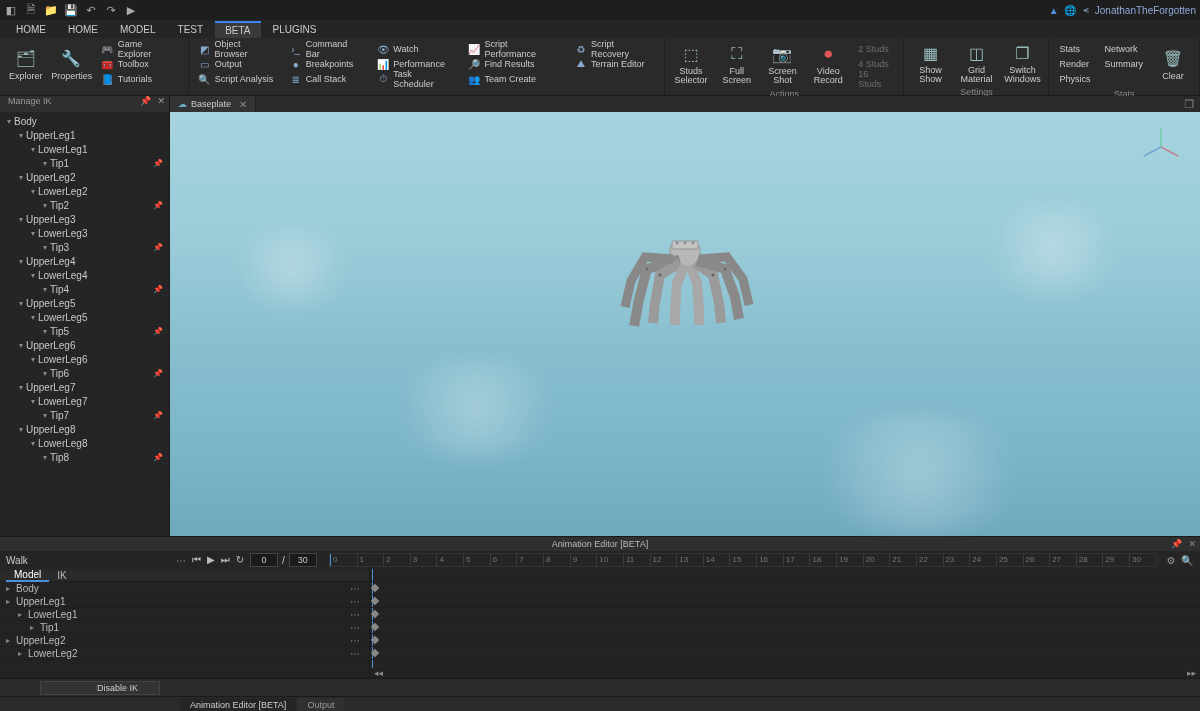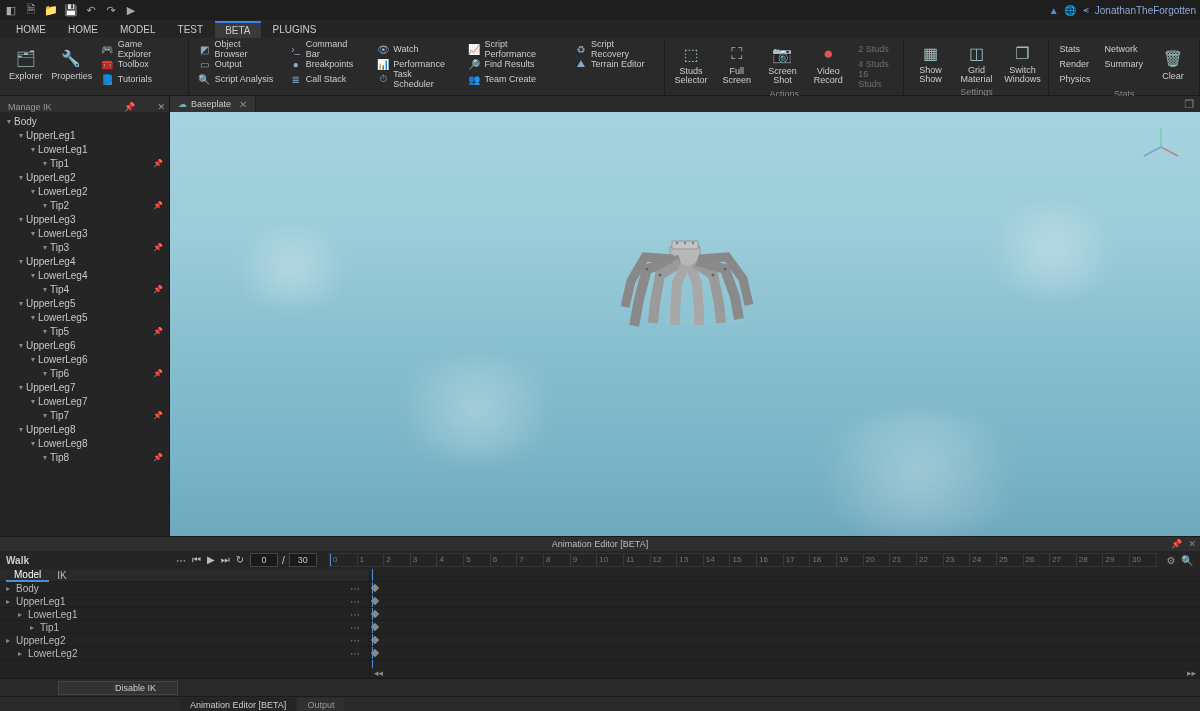--- a/index.html
+++ b/index.html
@@ -16,39 +16,39 @@
 .rgroup .buttons { display:flex; gap:2px; flex:1; }
 .rgroup .label { text-align:center; font-size:9px; color:#888; padding-top:1px; }
 .rbtn-big { display:flex; flex-direction:column; align-items:center; justify-content:center; width:44px; padding:2px; cursor:pointer; }
 .rbtn-big .ricon { width:22px; height:22px; margin-bottom:2px; display:flex; align-items:center; justify-content:center; font-size:16px; color:#9bb; }
 .rbtn-big .rlab { font-size:9px; color:#ccc; text-align:center; line-height:1; }
 .rbtn-small { display:flex; align-items:center; gap:4px; padding:1px 4px; font-size:9px; color:#ccc; cursor:pointer; height:14px; }
 .rbtn-small .ricon { width:12px; height:12px; display:inline-flex; align-items:center; justify-content:center; font-size:10px; color:#8ac; }
 .rcol { display:flex; flex-direction:column; justify-content:flex-start; gap:1px; padding:2px; }
 .mainrow { display:flex; height:440px; }
 .leftpanel { width:170px; background:#252525; border-right:1px solid #1a1a1a; display:flex; flex-direction:column; }
-.panelhead { height:16px; background:#2f2f2f; display:flex; align-items:flex-end; justify-content:flex-end; padding:0 4px; font-size:9px; color:#999; gap:22px; }
+.panelhead { height:16px; background:#2f2f2f; display:flex; align-items:flex-start; justify-content:flex-end; padding:0 4px; font-size:9px; color:#999; gap:6px; }
 .panelhead .title { margin-right:auto; padding-left:4px; }
 .tree { overflow:auto; padding:2px 0; font-size:10px; flex:1; }
 .tree-row { display:flex; align-items:center; height:14px; cursor:pointer; }
 .tree-row .tog { width:10px; text-align:center; color:#888; font-size:8px; }
 .tree-row .lab { color:#c8c8c8; }
 .tree-row .pin { margin-left:auto; color:#4a90d9; font-size:8px; padding-right:6px; }
 .viewport { flex:1; position:relative; background:linear-gradient(180deg,#a8d4e0 0%,#9ccdda 30%,#89c0d0 55%,#7ab5c8 80%,#6fa9be 100%); }
 .tabbar { position:absolute; top:0; left:0; right:0; height:16px; background:#2a2a2a; display:flex; align-items:center; }
 .vtab { height:16px; padding:0 8px; background:#333; display:flex; align-items:center; gap:4px; font-size:9px; color:#ccc; border-right:1px solid #1e1e1e; }
 .vtab .ticon { color:#6ab; font-size:9px; }
 .vtab .close { color:#888; font-size:10px; margin-left:4px; }
 .sky-blur { position:absolute; border-radius:50%; background:radial-gradient(circle,rgba(255,255,255,0.3) 0%,rgba(255,255,255,0) 70%); filter:blur(8px); }
 .model { position:absolute; left:50%; top:42%; transform:translate(-50%,-50%); }
 .animpanel { height:142px; background:#252525; border-top:1px solid #1a1a1a; display:flex; flex-direction:column; }
 .animhead { height:14px; background:#2f2f2f; display:flex; align-items:center; justify-content:center; font-size:9px; color:#bbb; position:relative; }
 .animhead .winbtns { position:absolute; right:4px; display:flex; gap:6px; color:#888; font-size:9px; }
 .animctrl { height:18px; display:flex; align-items:center; padding:0 6px; gap:6px; background:#252525; }
-.animctrl .name { font-size:10px; color:#ccc; width:180px; display:flex; align-items:center; gap:4px;font-weight:bold;}
+.animctrl .name { font-size:10px; color:#ccc; width:180px; display:flex; align-items:center; gap:4px;}
 .animctrl .transport { display:flex; gap:6px; color:#bbb; font-size:10px; }
 .animctrl .transport span { cursor:pointer; }
 .animctrl .frameinfo { display:flex; align-items:center; gap:4px; font-size:10px; }
 .animctrl .frameinfo .box { width:28px; height:14px; background:#1a1a1a; border:1px solid #444; text-align:center; font-size:9px; line-height:12px; }
 .animctrl .ruler { flex:1; height:14px; position:relative; border:1px solid #333; margin-left:6px; display:flex; }
 .animctrl .ruler .tick { flex:1; border-left:1px solid #3a3a3a; font-size:8px; color:#777; padding-left:2px; line-height:12px; overflow:hidden;}
 .animctrl .playhead { position:absolute; left:0; top:0; bottom:0; width:1px; background:#4a90d9; }
 .animctrl .rightctl { display:flex; gap:6px; font-size:10px; color:#999; padding-left:4px;}
 .animbody { flex:1; display:flex; background:#232323; overflow:hidden;}
 .animtree { width:370px; border-right:1px solid #1a1a1a; overflow:auto; font-size:10px; position:relative;}
@@ -57,21 +57,21 @@
 .animtree .mrow .dots { margin-left:auto; padding-right:8px; color:#888; letter-spacing:1px;}
 .animtree .mrow.head { background:#2a2a2a; }
 .animtree .mrow.head .tab { padding:0 8px; }
 .animtree .mrow.head .tab.act { color:#fff; border-bottom:2px solid #4a90d9; }
 .animtracks { flex:1; position:relative; }
 .animtracks .track { height:13px; border-bottom:1px solid #1e1e1e; position:relative; }
 .animtracks .kf { position:absolute; width:6px; height:6px; background:#888; transform:rotate(45deg); top:3px; }
 .animtracks .scrub { position:absolute; left:2px; top:0; bottom:0; width:1px; background:#4a90d9; }
 .animtracks .hscroll { position:absolute; bottom:0; left:0; right:0; height:10px; display:flex; align-items:center; justify-content:space-between; padding:0 4px; color:#888; font-size:9px; background:#222;}
 .ikbtn { height:18px; background:#2a2a2a; border-top:1px solid #1a1a1a; display:flex; align-items:center; }
-.ikbtn button { margin-left:58px; width:120px; height:14px; background:#333; border:1px solid #444; color:#ccc; font-size:9px; cursor:pointer;padding-left:35px;}
+.ikbtn button { margin-left:40px; width:120px; height:14px; background:#333; border:1px solid #444; color:#ccc; font-size:9px; cursor:pointer;padding-left:35px;}
 .bottomtabs { height:16px; background:#2a2a2a; border-top:1px solid #1a1a1a; display:flex; align-items:center; padding-left:180px;}
 .bottomtabs .btab { padding:2px 10px; font-size:9px; color:#999; background:#303030; margin-right:1px; cursor:pointer;}
 .bottomtabs .btab.act { background:#252525; color:#ccc;}
 svg { display:block; }
 </style>
 </head>
 <body>
 
 <div class="titlebar">
   <div class="icons">

